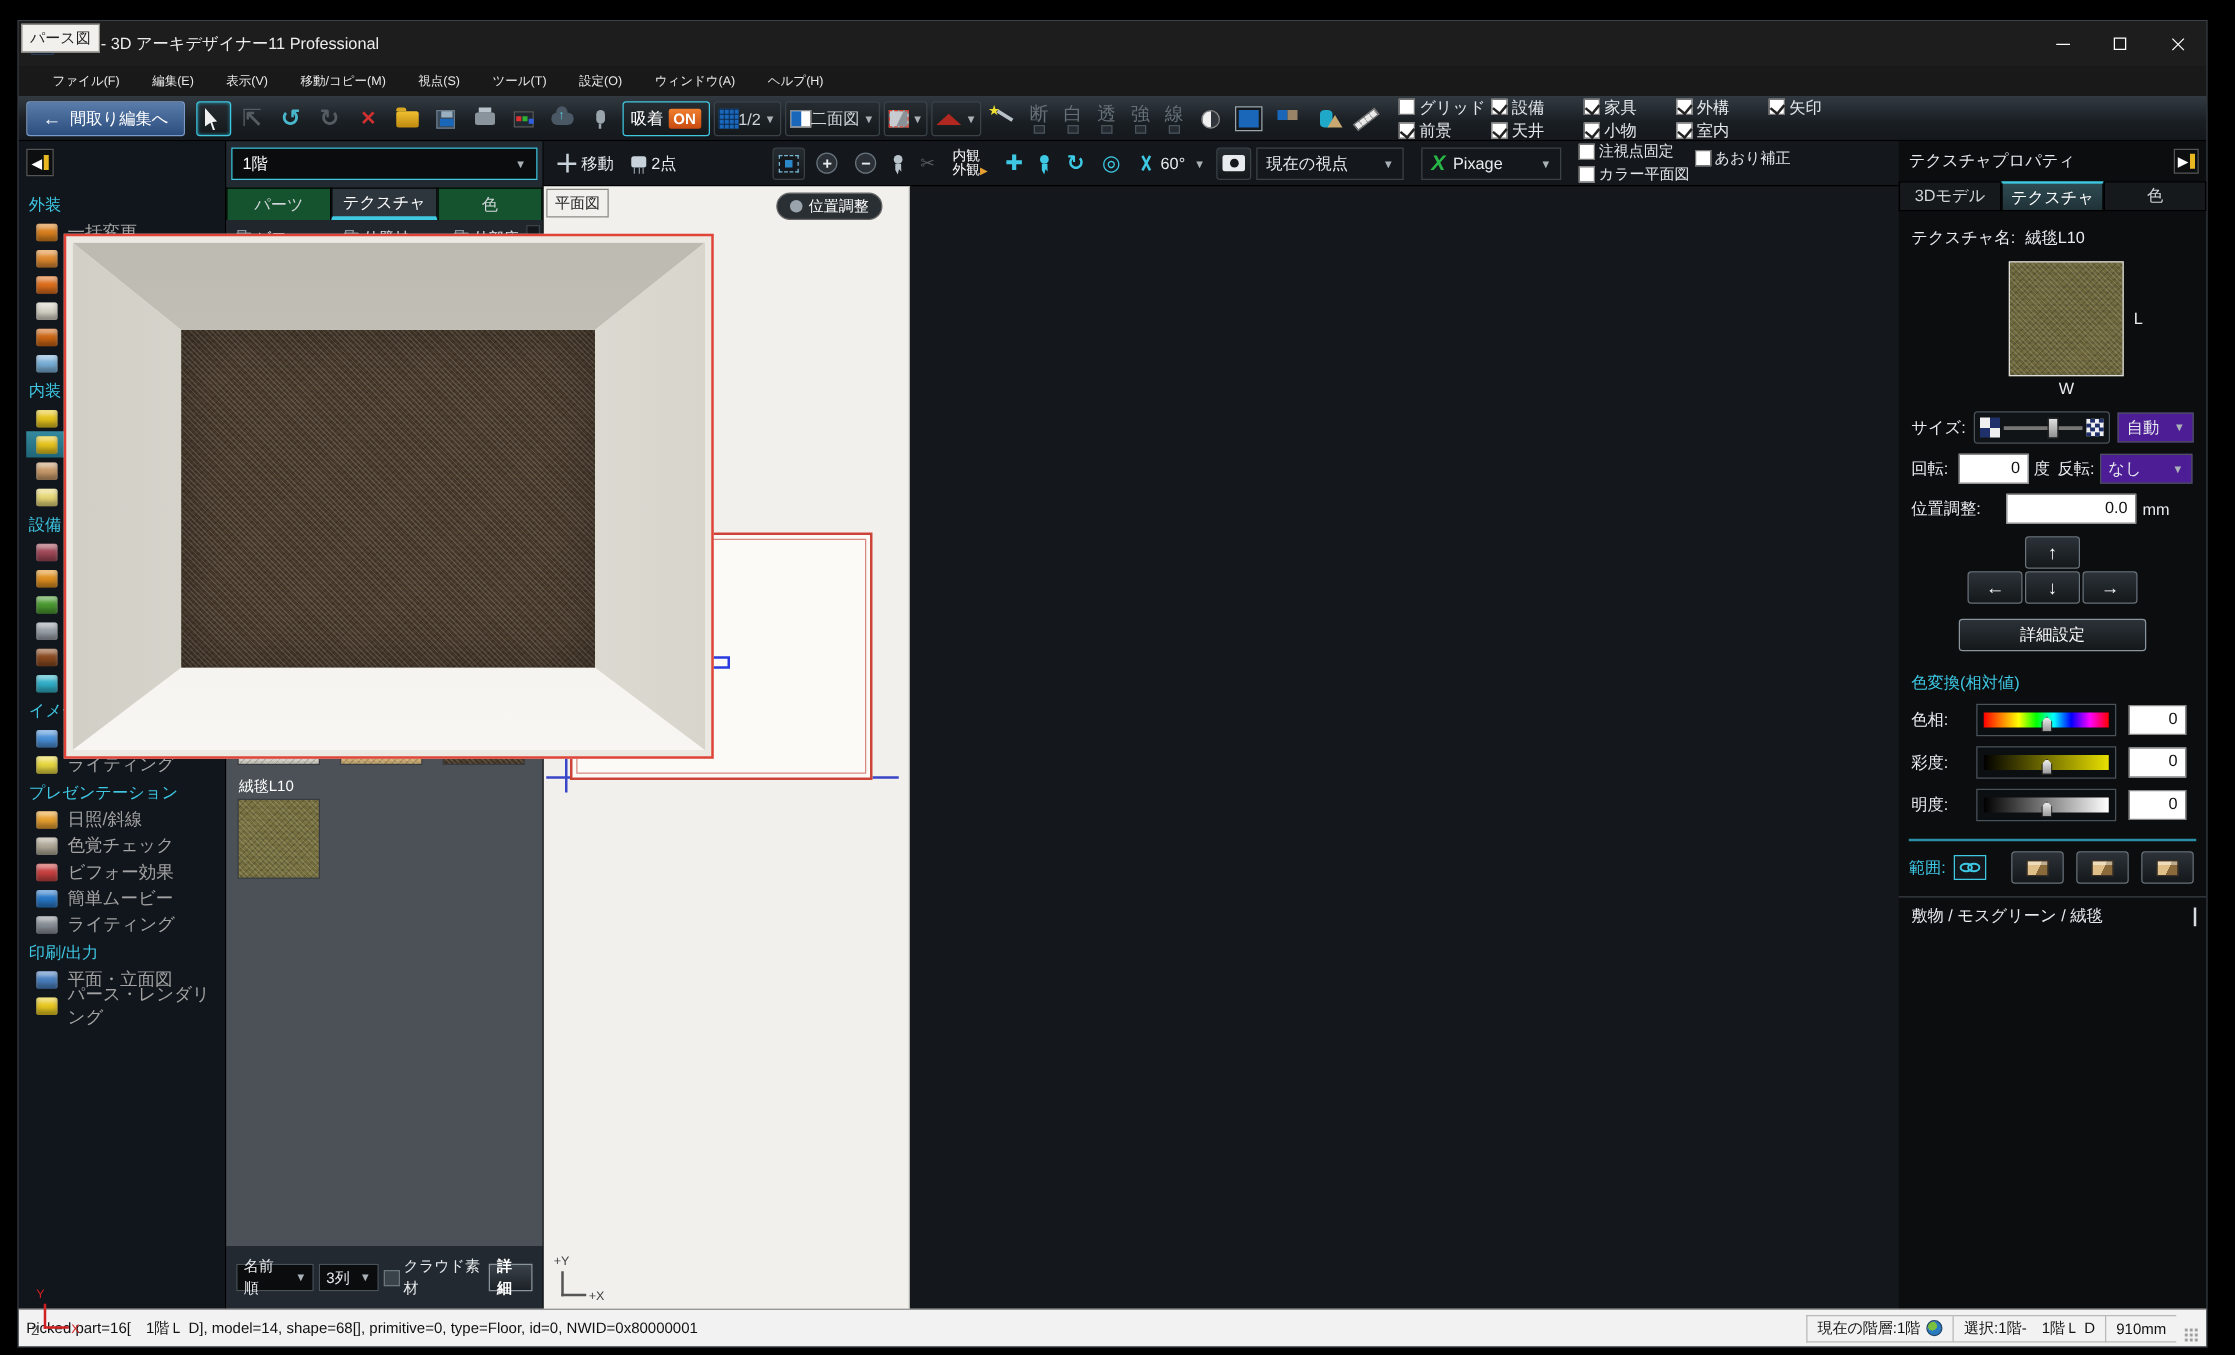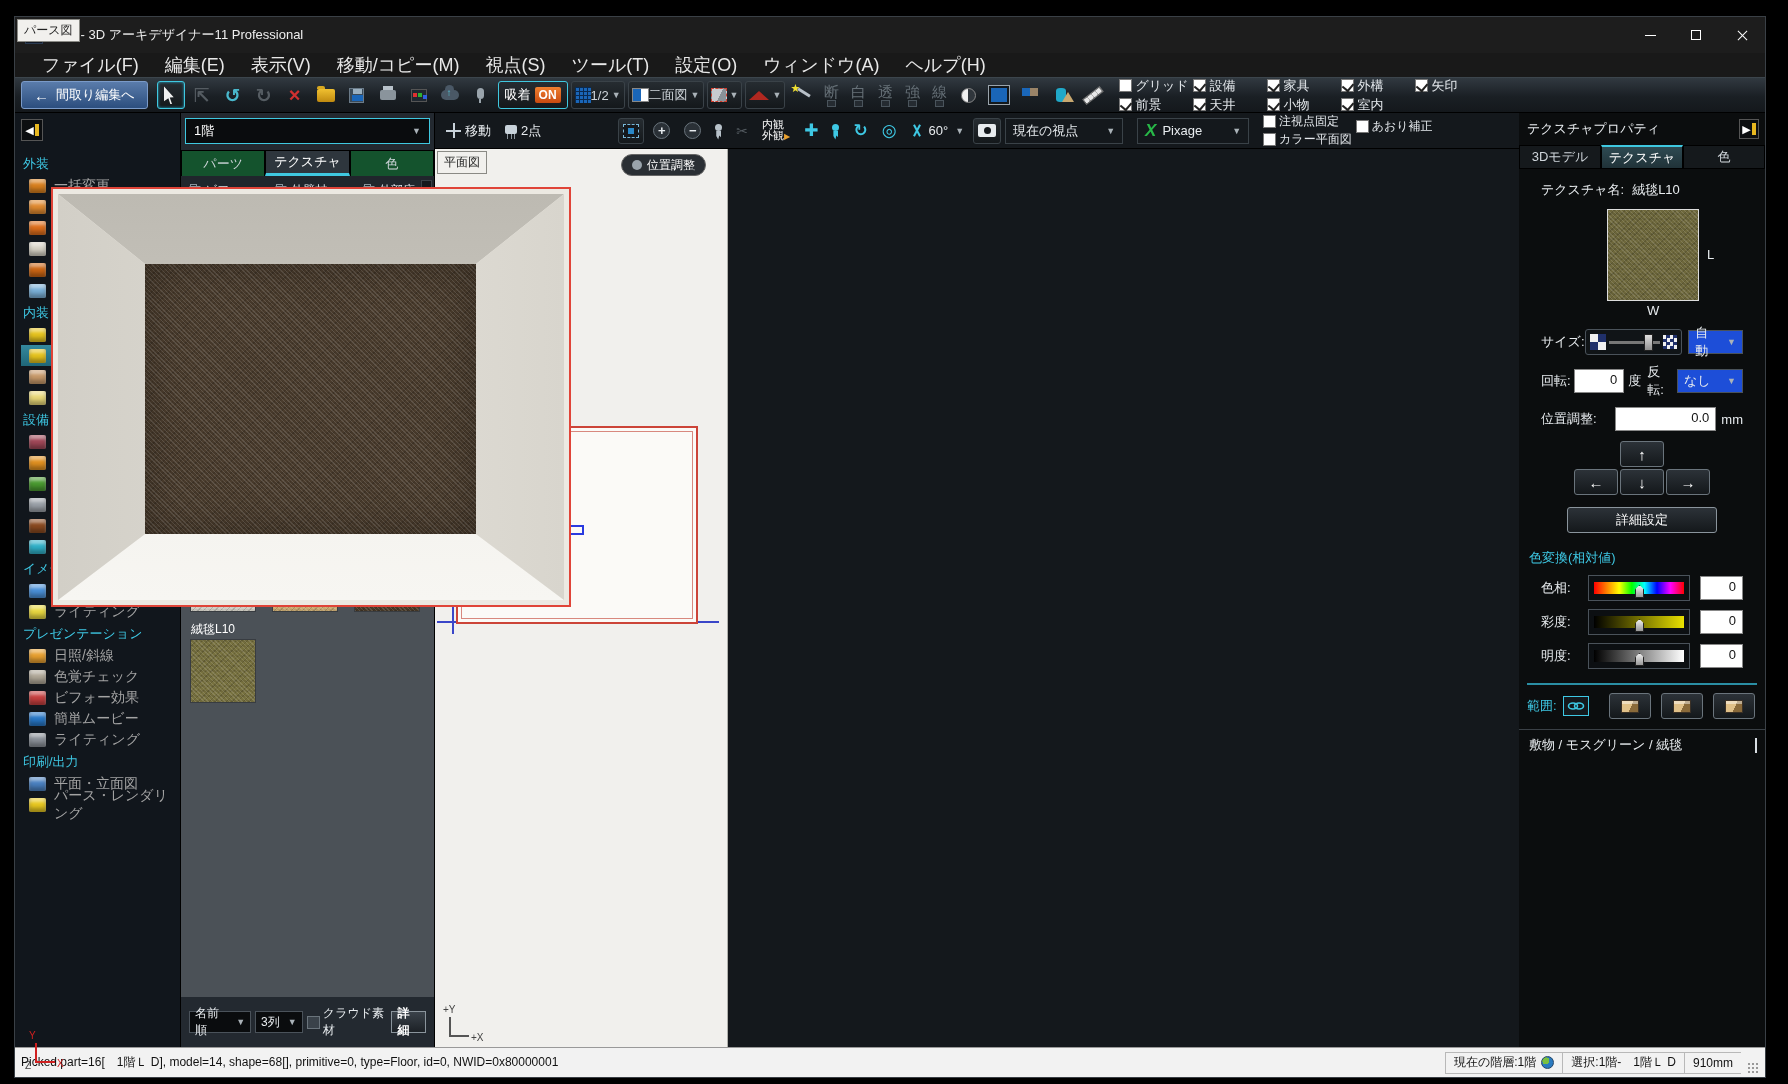--- a/index.html
+++ b/index.html
@@ -10,21 +10,21 @@
 .appicon{width:18px;height:18px;background:#101826;border:1px solid #2a3a50;margin-right:8px;position:relative}
 .appicon::after{content:"";position:absolute;left:4px;bottom:2px;border-left:5px solid transparent;border-right:5px solid transparent;border-bottom:12px solid #e8b820}
 .title{font-size:13px}
 .wbtns{margin-left:auto;display:flex;height:36px}
 .wbtn{width:46px;display:flex;align-items:center;justify-content:center;position:relative;cursor:default}
 .mini{width:11px;height:1px;background:#fff}
 .maxi{width:10px;height:10px;border:1px solid #fff}
 .clo1,.clo2{position:absolute;width:13px;height:1px;background:#fff}
 .clo1{transform:rotate(45deg)}.clo2{transform:rotate(-45deg)}
 .menubar{height:24px;background:#191919;display:flex;align-items:center;padding-left:14px;gap:0;flex:0 0 24px}
-.menubar span{color:#e8e8e8;font-size:18px;padding:2px 13px}
+.menubar span{color:#e8e8e8;font-size:10px;padding:2px 13px}
 
 .toolbar{height:36px;flex:0 0 36px;background:linear-gradient(#313940,#1a1f24 55%,#14181c);border-top:1px solid #3c454c;border-bottom:1px solid #000;display:flex;align-items:center;padding:0 6px;gap:3px}
 .tbtn{height:28px;min-width:28px;border:1px solid #3a4248;border-radius:3px;background:linear-gradient(#262c31,#14181b);display:flex;align-items:center;justify-content:center;color:#cfd5da;font-size:15px;padding:0 3px}
 .tbtn.noborder{border-color:transparent;background:transparent}
 .tbtn.active{border:1px solid #3fc8e0;box-shadow:0 0 3px #2aa8c8 inset}
 .backbtn{height:28px;border:1px solid #7a9ac8;border-radius:3px;background:linear-gradient(#5a7cab,#2c4e7e);color:#fff;font-size:13px;display:flex;align-items:center;gap:7px;padding:0 12px;margin-right:6px}
 .backbtn .ar{font-size:15px}
 .cursor-shape{width:14px;height:18px;background:#f0f0f0;clip-path:polygon(0 0,72% 62%,44% 64%,60% 100%,48% 100%,34% 68%,0 86%);border:0}
 .glyph-cyan{color:#49b8cc;font-size:19px;font-weight:bold}
 .glyph-gray{color:#555c62;font-size:19px;font-weight:bold}
@@ -186,32 +186,32 @@
 .wall.left{clip-path:polygon(0 0,87px 70px,87px 340px,0 100%);background:linear-gradient(90deg,#d2cfc7,#e8e5de)}
 .wall.right{clip-path:polygon(100% 0,418px 70px,418px 340px,100% 100%);background:linear-gradient(270deg,#d8d5cd,#eeebe4)}
 .pfloor{position:absolute;left:87px;top:70px;width:331px;height:270px;box-shadow:inset 0 0 40px rgba(0,0,0,.28)}
 
 .props{width:246px;flex:0 0 246px;background:#0b0d0e;color:#e8ecef;font-size:13px;display:flex;flex-direction:column;padding:0 0 0 0}
 .phead{display:flex;align-items:center;padding:6px 6px 4px 8px}
 .phead .collapse{margin:0 0 0 auto;width:20px;height:20px}
 .ptabs{display:flex;height:24px;margin-top:2px}
 .ptab{flex:1;background:#15191c;border:1px solid #000;color:#cfd5da;font-size:13px;display:flex;align-items:center;justify-content:center}
 .ptab.active{background:linear-gradient(#2e4a52,#203238);border-top:2px solid #3fc8e0;color:#fff}
-.prow{display:flex;align-items:center;padding:0 22px;margin-top:8px}
+.prow{display:flex;align-items:center;padding:0 10px;margin-top:8px}
 .pname{margin-top:12px}
 .previewwrap{position:relative;height:112px;margin-top:10px}
 .preview{position:absolute;left:88px;top:0;width:92px;height:92px;border:1px solid #ddd}
 .plab-l{position:absolute;left:188px;top:38px}
 .plab-w{position:absolute;left:128px;top:94px}
 .sldbox{width:112px;height:26px;background:#101417;border:1px solid #4a525a;border-radius:3px;display:flex;align-items:center;padding:0 4px;gap:3px;position:relative}
 .checker2{width:16px;height:16px;background:repeating-conic-gradient(#20306a 0% 25%,#f0f0f0 0% 50%);background-size:16px 16px}
 .checker4{width:14px;height:14px;background:repeating-conic-gradient(#20306a 0% 25%,#f0f0f0 0% 50%);background-size:7px 7px}
 .strack{flex:1;height:3px;background:#777}
 .sknob{position:absolute;left:58px;top:4px;width:9px;height:17px;background:linear-gradient(#e0e0e0,#909090);border:1px solid #222}
-.pdrop{height:24px;background:#1d4ed8;border:1px solid #4a525a;color:#e8ecef;display:flex;align-items:center;padding:0 6px;gap:8px}
+.pdrop{height:24px;background:#4c1d95;border:1px solid #4a525a;color:#e8ecef;display:flex;align-items:center;padding:0 6px;gap:8px}
 .valbox{height:24px;background:#fff;color:#111;text-align:right;padding:2px 6px;font-size:13px;border:1px solid #888}
 .dpad{display:grid;grid-template-columns:44px 44px 44px;grid-template-rows:26px 26px;justify-content:center;margin-top:10px;gap:2px}
 .dbtn{border:1px solid #6a747c;border-radius:3px;background:linear-gradient(#2c3238,#14181b);color:#fff;font-size:15px;display:flex;align-items:center;justify-content:center}
 .detailbtn{margin:12px auto 0 auto;width:150px;height:26px;border:1px solid #8a949c;border-radius:3px;background:linear-gradient(#2c3238,#14181b);color:#fff;display:flex;align-items:center;justify-content:center}
 .cyanhead{color:#3ec8e4;padding:0 10px;margin-top:16px}
 .cslider{width:112px;height:26px;background:#0c0f12;border:1px solid #4a525a;display:flex;align-items:center;padding:0 5px;position:relative}
 .cbar{width:100%;height:12px}
 .hue .cbar{background:linear-gradient(90deg,#f00,#ff8000 14%,#ff0 28%,#0f0 42%,#0ff 56%,#00f 70%,#f0f 85%,#f00)}
 .sat .cbar{background:linear-gradient(90deg,#000,#e8e000)}
 .bri .cbar{background:linear-gradient(90deg,#000,#fff)}

